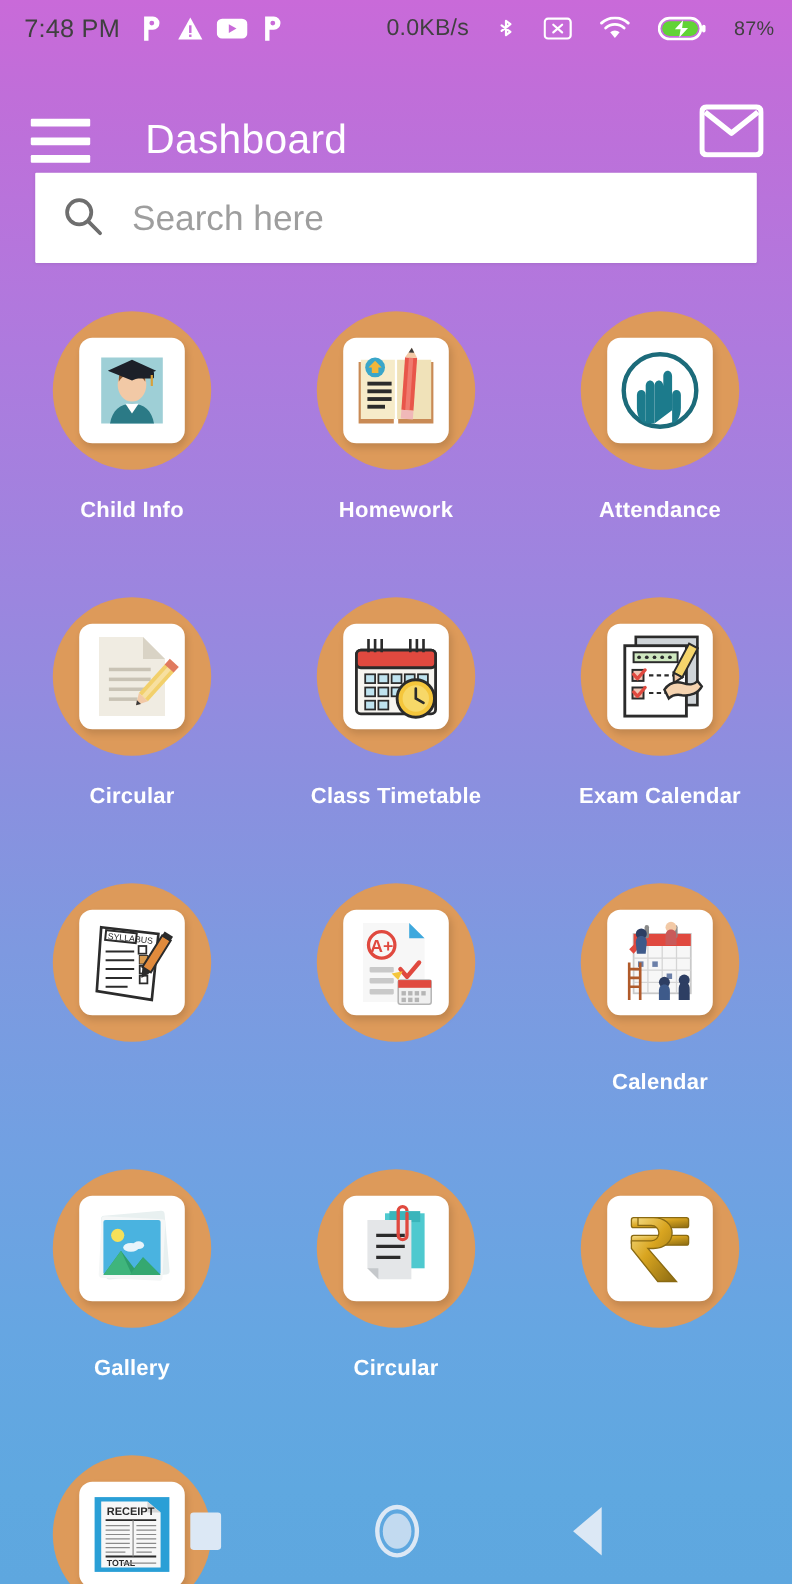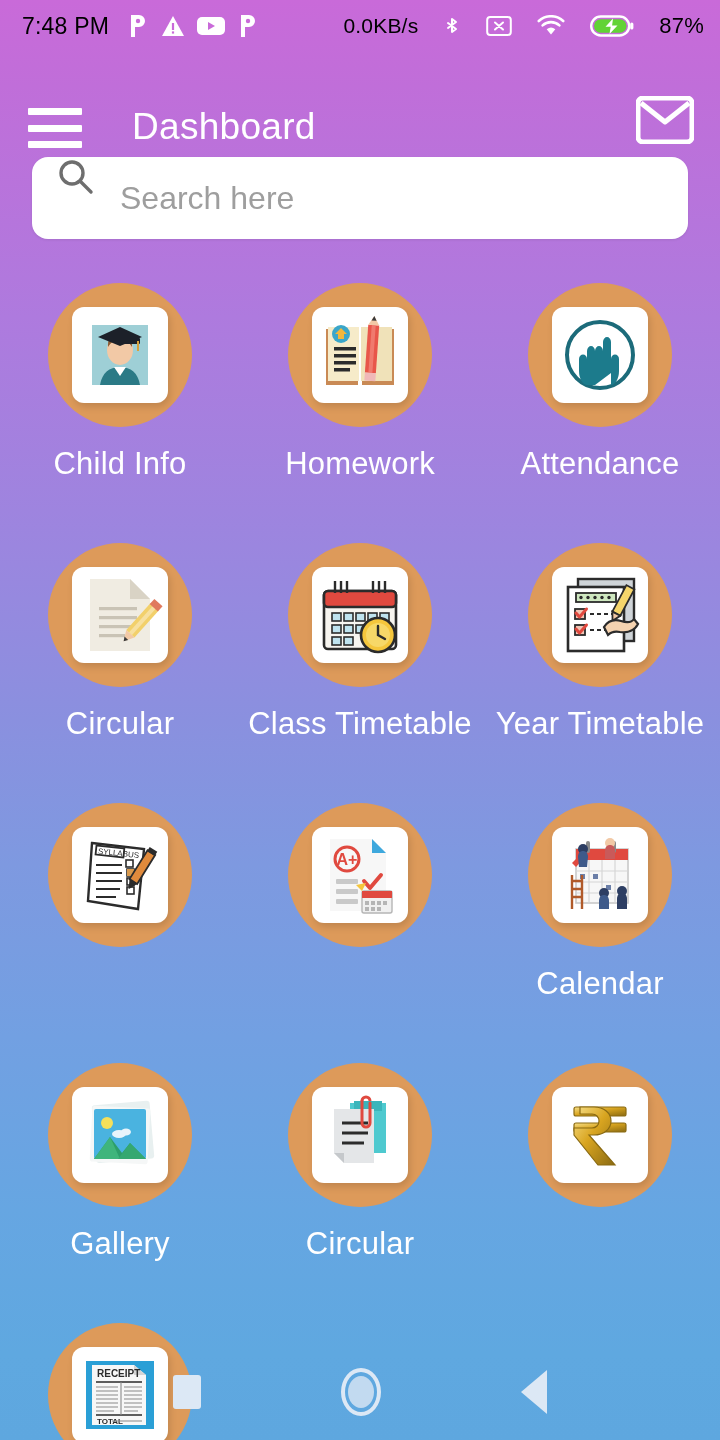--- a/index.html
+++ b/index.html
@@ -25,29 +25,29 @@
         #5ea7df 100%);
     position: relative;
   }
 
   
   .status-bar {
     height: 52px;
     display: flex;
     align-items: center;
     padding: 0 16px 0 22px;
-    color: #000000;
+    color: #404040;
     font-size: 22px;
     letter-spacing: .2px;
   }
   .status-left { display: flex; align-items: center; gap: 12px; }
   .status-right { margin-left: auto; display: flex; align-items: center; gap: 25px; }
   .clock { font-size: 23px; font-weight: 400; margin-right: 6px; }
   .netspeed { font-size: 21px; }
-  .batt-pct { font-size: 22px; }
+  .batt-pct { font-size: 18px; }
 
   .ic { display: inline-block; line-height: 0; }
   .ic svg { display: block; }
 
   
   .app-bar {
     height: 96px;
     display: flex;
     align-items: flex-end;
     padding: 0 26px 0 28px;
@@ -68,23 +68,23 @@
     margin-left: 50px;
     letter-spacing: .3px;
   }
   .mail-btn { margin-left: auto; cursor: pointer; }
 
   
   .search-wrap { padding: 9px 32px 0 32px; }
   .search-box {
     background: #ffffff;
     height: 82px;
-    border-radius: 16px;
+    border-radius: 1px;
     display: flex;
-    align-items: flex-start;
+    align-items: center;
     padding: 0 24px;
     box-shadow: 0 1px 3px rgba(0,0,0,.08);
   }
   .search-icon { margin-right: 26px; }
   .search-input {
     border: 0; outline: 0;
     font-family: "Liberation Sans", sans-serif;
     font-size: 32px;
     color: #9b9b9b;
     background: transparent;
@@ -120,25 +120,26 @@
     border-radius: 12px;
     box-shadow: 2px 4px 7px rgba(0,0,0,.13);
     display: flex; align-items: center; justify-content: center;
     overflow: hidden;
     position: relative;
   }
   .tile svg { display: block; }
   .cell-label {
     margin-top: 18px;
     color: #ffffff;
-    font-size: 31px;
+    font-size: 20px;
     line-height: 38px;
     text-align: center;
     max-width: 230px;
     letter-spacing: .2px;
+    font-weight: bold;
   }
 
   
   .nav-bar {
     position: absolute;
     left: 0; right: 0; bottom: 0;
     height: 96px;
     display: flex;
     align-items: center;
     justify-content: center;
@@ -411,21 +412,21 @@
             <path d="M38 47h24M38 63h16"></path>
           </g>
           <g transform="rotate(28 62 50)">
             <rect x="58" y="16" width="9" height="30" fill="#f5d56b" stroke="#2b2b2b" stroke-width="1.8"></rect>
             <path d="M58 46h9l-4.5 8z" fill="#f2c9a6" stroke="#2b2b2b" stroke-width="1.8"></path>
           </g>
           <path d="M52 60c4-6 10-8 17-6 6 2 11 1 13-2l4 5c-3 6-10 9-18 8-5-1-9 0-12 3z" fill="#f5d3b0" stroke="#2b2b2b" stroke-width="2.2"></path>
         </svg>
       </div>
     </div>
-    <div class="cell-label">Year Timetable</div>
+    <div class="cell-label">Exam Calendar</div>
   </div>
 
   <div class="cell">
     <div class="badge">
       <div class="tile">
         <svg width="96" height="96" viewBox="0 0 96 96">
           <path d="M20 16l52 6-6 60-50-8z" fill="#fff" stroke="#2b2b2b" stroke-width="2.4"></path>
           <rect x="24" y="20" width="28" height="9" fill="none" stroke="#2b2b2b" stroke-width="1.8" transform="rotate(6 38 24)"></rect>
           <text x="26" y="28" font-family="'Liberation Sans',sans-serif" font-size="8" fill="#2b2b2b" transform="rotate(6 38 24)">SYLLABUS</text>
           <g stroke="#2b2b2b" stroke-width="1.8" fill="none">

